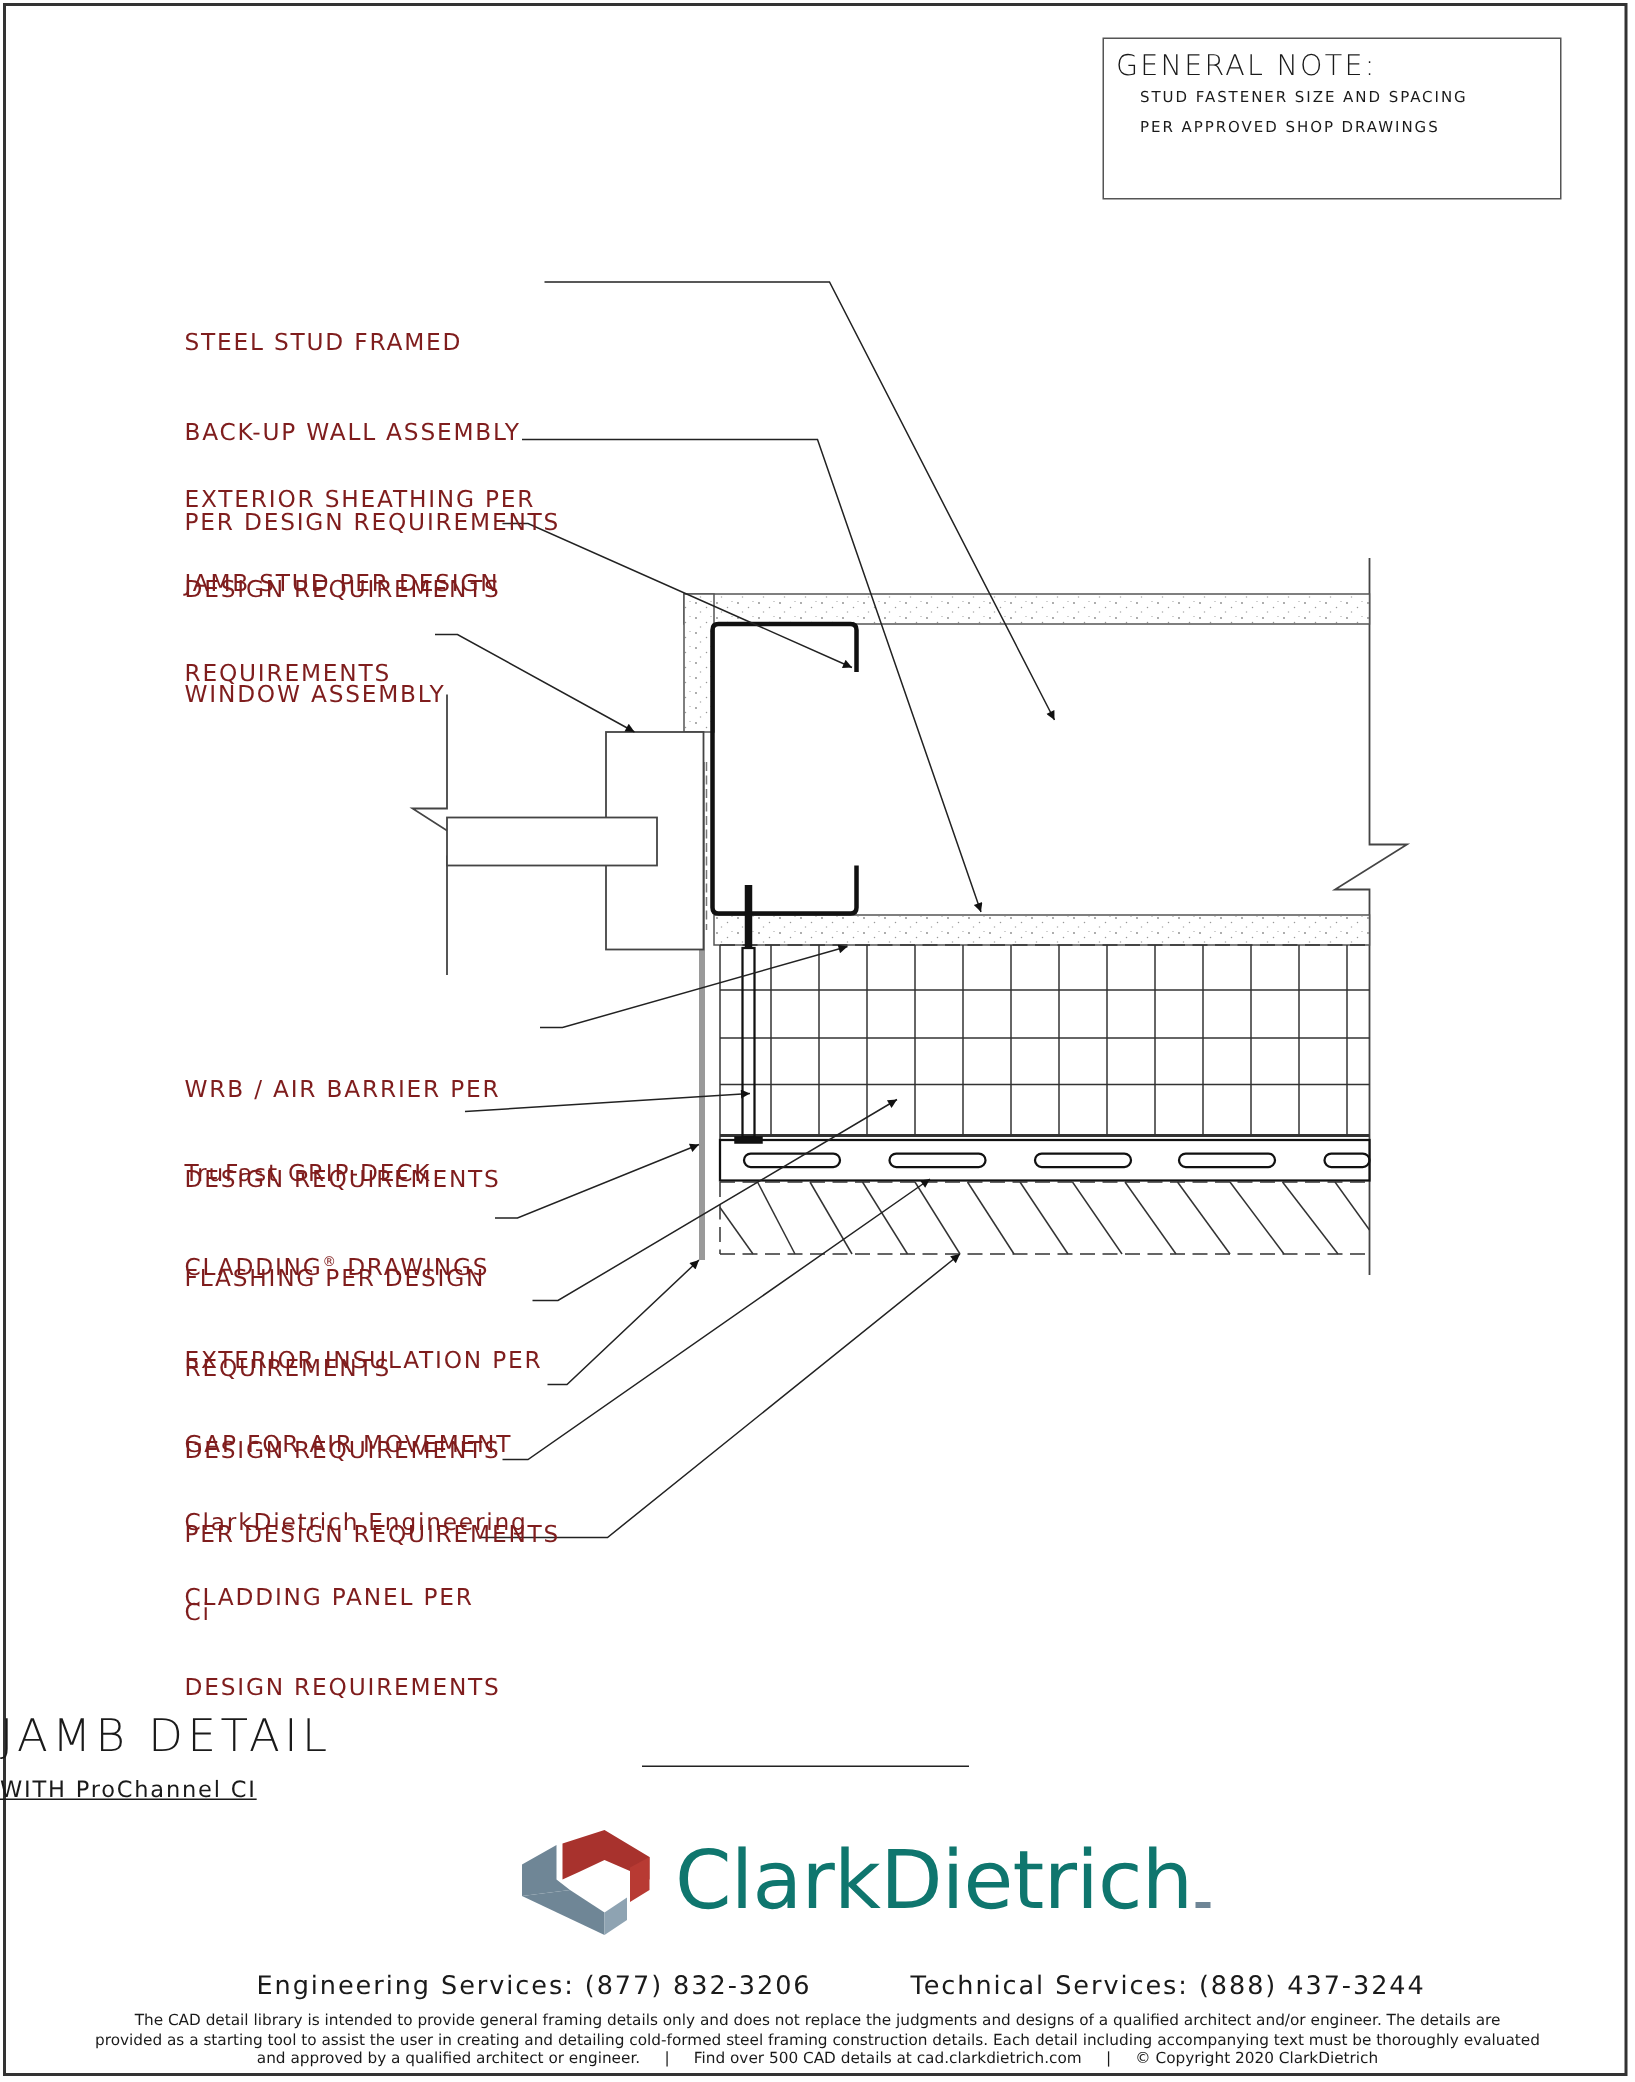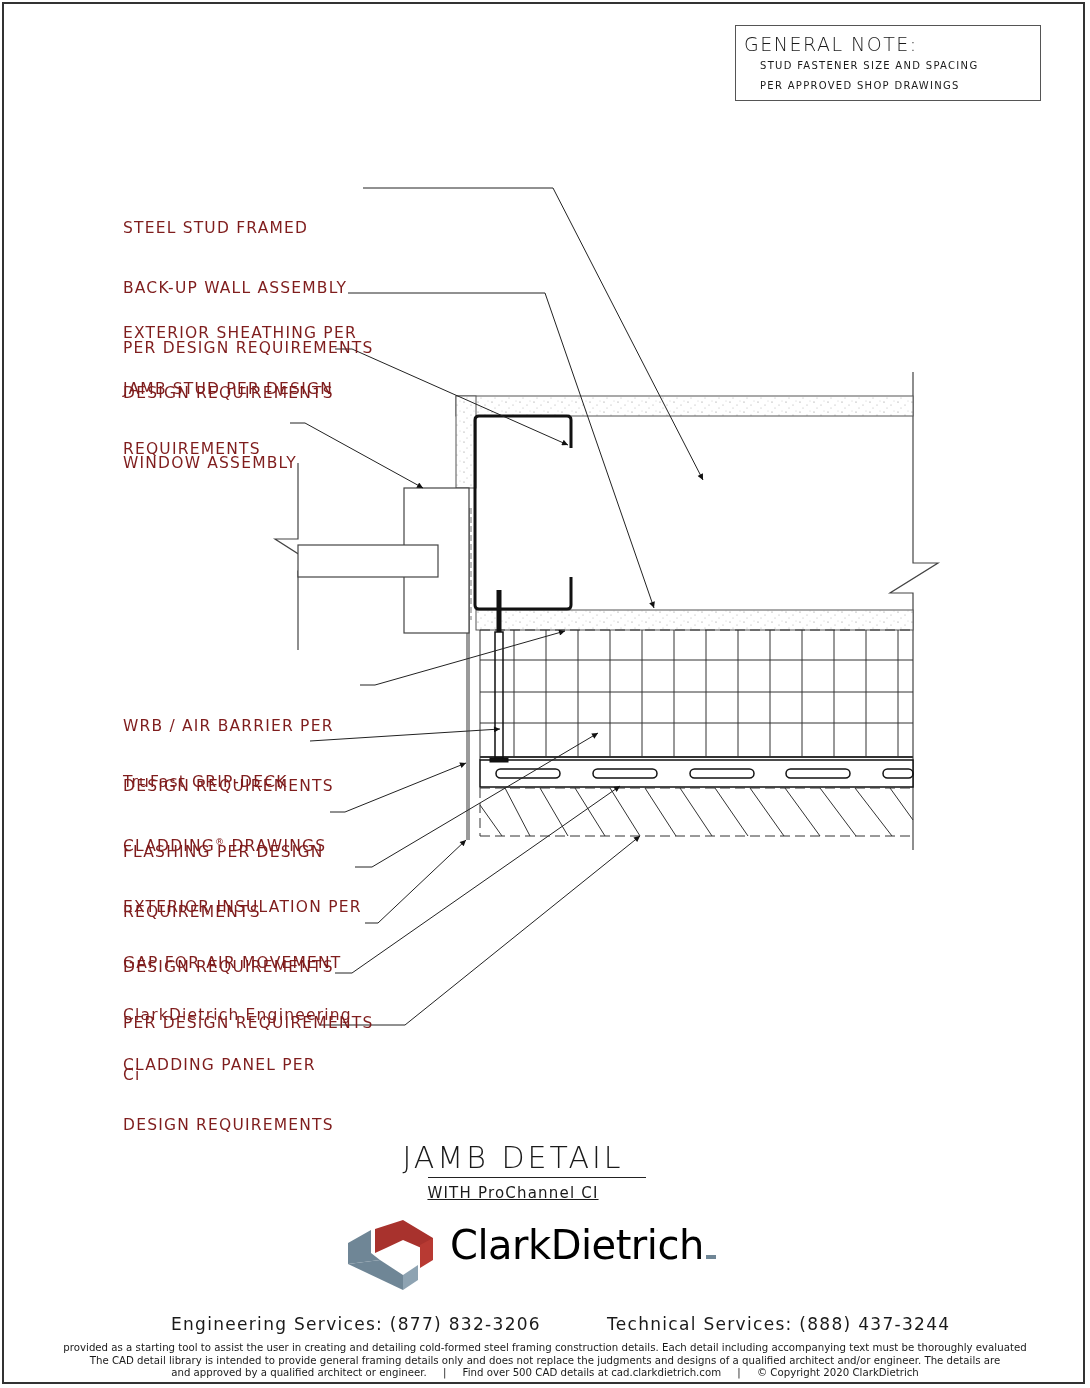--- a/index.html
+++ b/index.html
@@ -1,33 +1,33 @@
 <!DOCTYPE html>
 <html><head>
 <meta charset="utf-8">
 <style>
   html, body { margin: 0; padding: 0; background: #ffffff; }
   body { width: 1090px; height: 1388px; position: relative; overflow: hidden;
          font-family: "DejaVu Sans", sans-serif; color: #1a1a1a; }
   .sheet { position: absolute; left: 2px; top: 2px; width: 1083px; height: 1382px;
            border: 2px solid #333; box-sizing: border-box; }
   .drawing { position: absolute; left: 0; top: 0; }
-  .note-box { position: absolute; left: 735px; top: 25px; width: 306px; height: 76px;
+  .note-box { position: absolute; left: 735px; top: 25px; width: 306px; height: 108px;
               border: 1px solid #555; box-sizing: border-box; padding: 6px 8px;
               font-family: "DejaVu Sans", sans-serif; }
   .note-title { font-size: 19px; letter-spacing: 1.5px; line-height: 24px; font-weight: 300; }
   .note-line { font-size: 10px; letter-spacing: 1.3px; line-height: 20px; margin-left: 16px; }
   .label { position: absolute; left: 123px; font-size: 15.5px; letter-spacing: 1.2px;
            line-height: 20px; white-space: pre; color: #7f1d1d; }
   .label sup { font-size: 9px; }
-  .title-block { position: absolute; left: 0; width: 1026px; text-align: center; }
+  .title-block { position: absolute; left: 0; width: 1026px; }
   .title-main { top: 1140px; font-size: 30px; letter-spacing: 3px; font-weight: 300; }
   .title-underline { position: absolute; top: 1177px; left: 428px; width: 218px; height: 1px; background: #222; }
   .title-sub { top: 1184px; font-size: 15px; letter-spacing: 1.2px; text-decoration: underline; }
-  .logo-word { position: absolute; left: 450px; top: 1222px; font-size: 40px; color: #000000;
+  .logo-word { position: absolute; left: 450px; top: 1222px; font-size: 54px; color: #0f766e;
                font-family: "DejaVu Sans", sans-serif; letter-spacing: -0.5px; }
   .logo-dot { display: inline-block; width: 10px; height: 4px; background: #6f8696; margin-left: 2px; }
   .services { position: absolute; top: 1314px; font-size: 17px; letter-spacing: 1.3px; }
   .disclaimer { position: absolute; left: 30px; top: 1342px; width: 1030px; text-align: center;
                 font-size: 10.2px; line-height: 12.5px; }
 </style>
 </head>
 <body>
 
 <div class="sheet"></div>
@@ -205,16 +205,16 @@
 
 <div class="title-block title-main">JAMB DETAIL</div>
 <div class="title-underline"></div>
 <div class="title-block title-sub">WITH ProChannel CI</div>
 
 <div class="logo-word"><span>ClarkDietrich</span><span class="logo-dot"></span></div>
 
 <div class="services" style="left:171px">Engineering Services: (877) 832-3206</div>
 <div class="services" style="left:607px">Technical Services: (888) 437-3244</div>
 <div class="disclaimer">
+  <div>The CAD detail library is intended to provide general framing details only and does not replace the judgments and designs of a qualified architect and/or engineer. The details are</div>
   <div>provided as a starting tool to assist the user in creating and detailing cold-formed steel framing construction details. Each detail including accompanying text must be thoroughly evaluated</div>
-  <div>The CAD detail library is intended to provide general framing details only and does not replace the judgments and designs of a qualified architect and/or engineer. The details are</div>
   <div style="white-space:pre">and approved by a qualified architect or engineer.     |     Find over 500 CAD details at cad.clarkdietrich.com     |     © Copyright 2020 ClarkDietrich</div>
 </div>
 
 </body></html>

